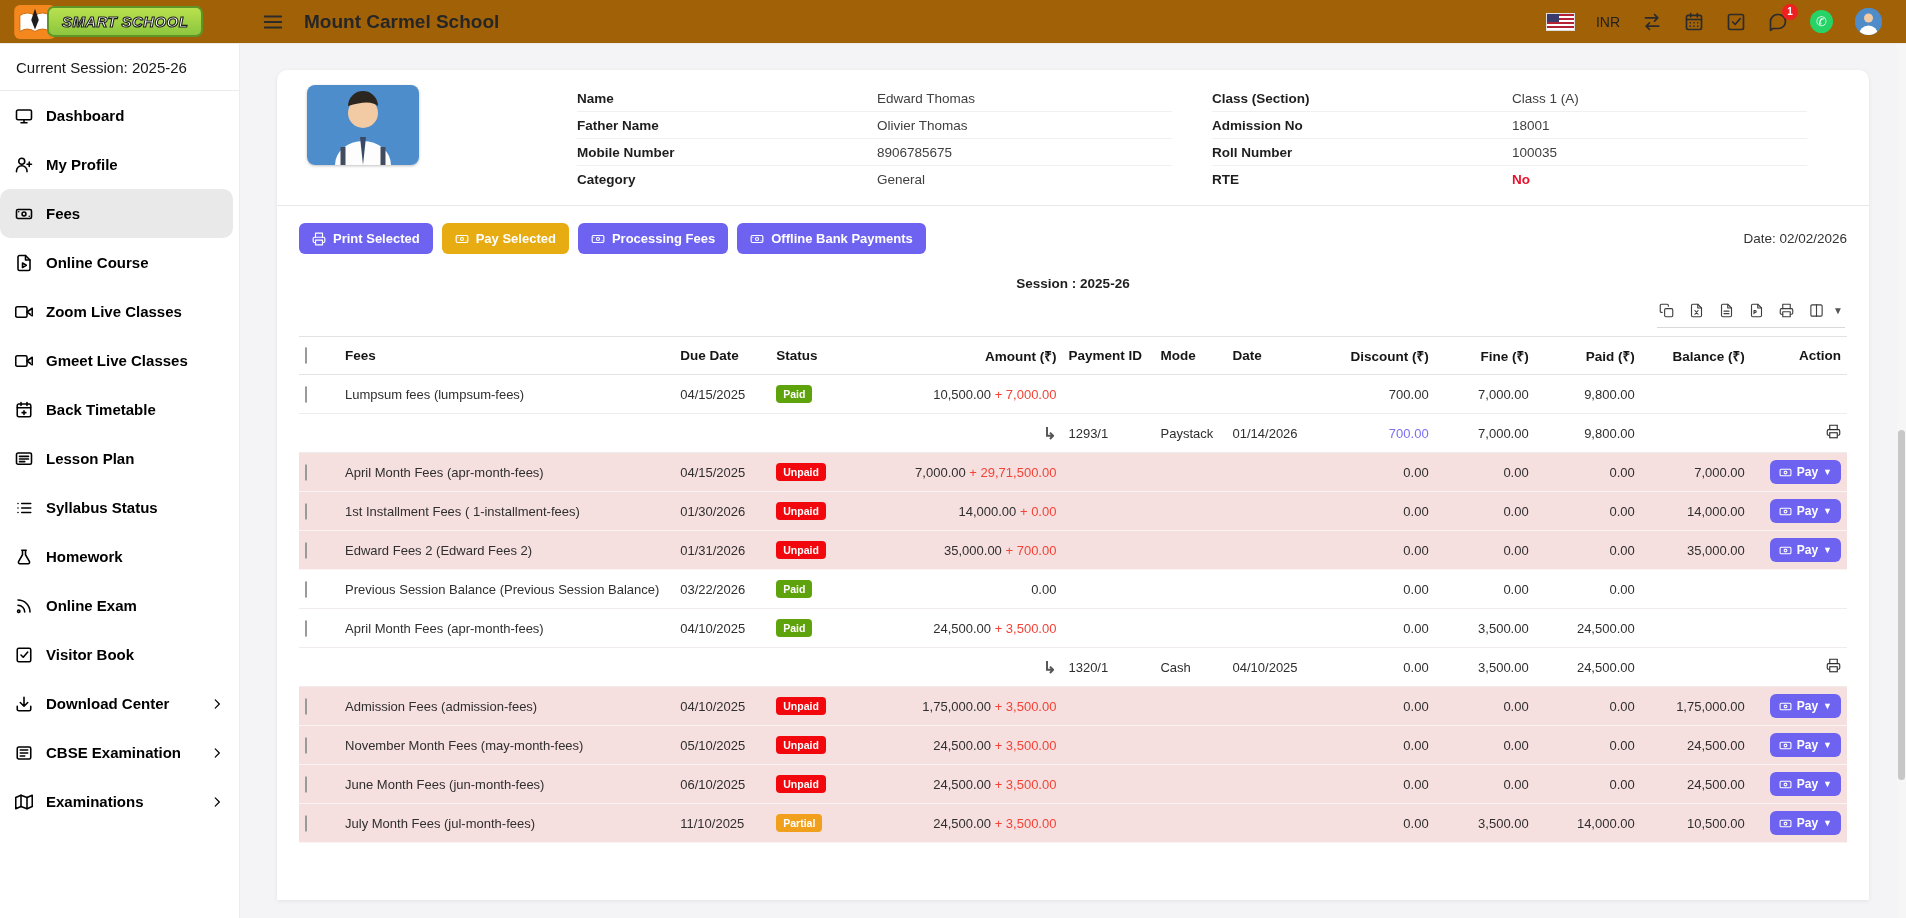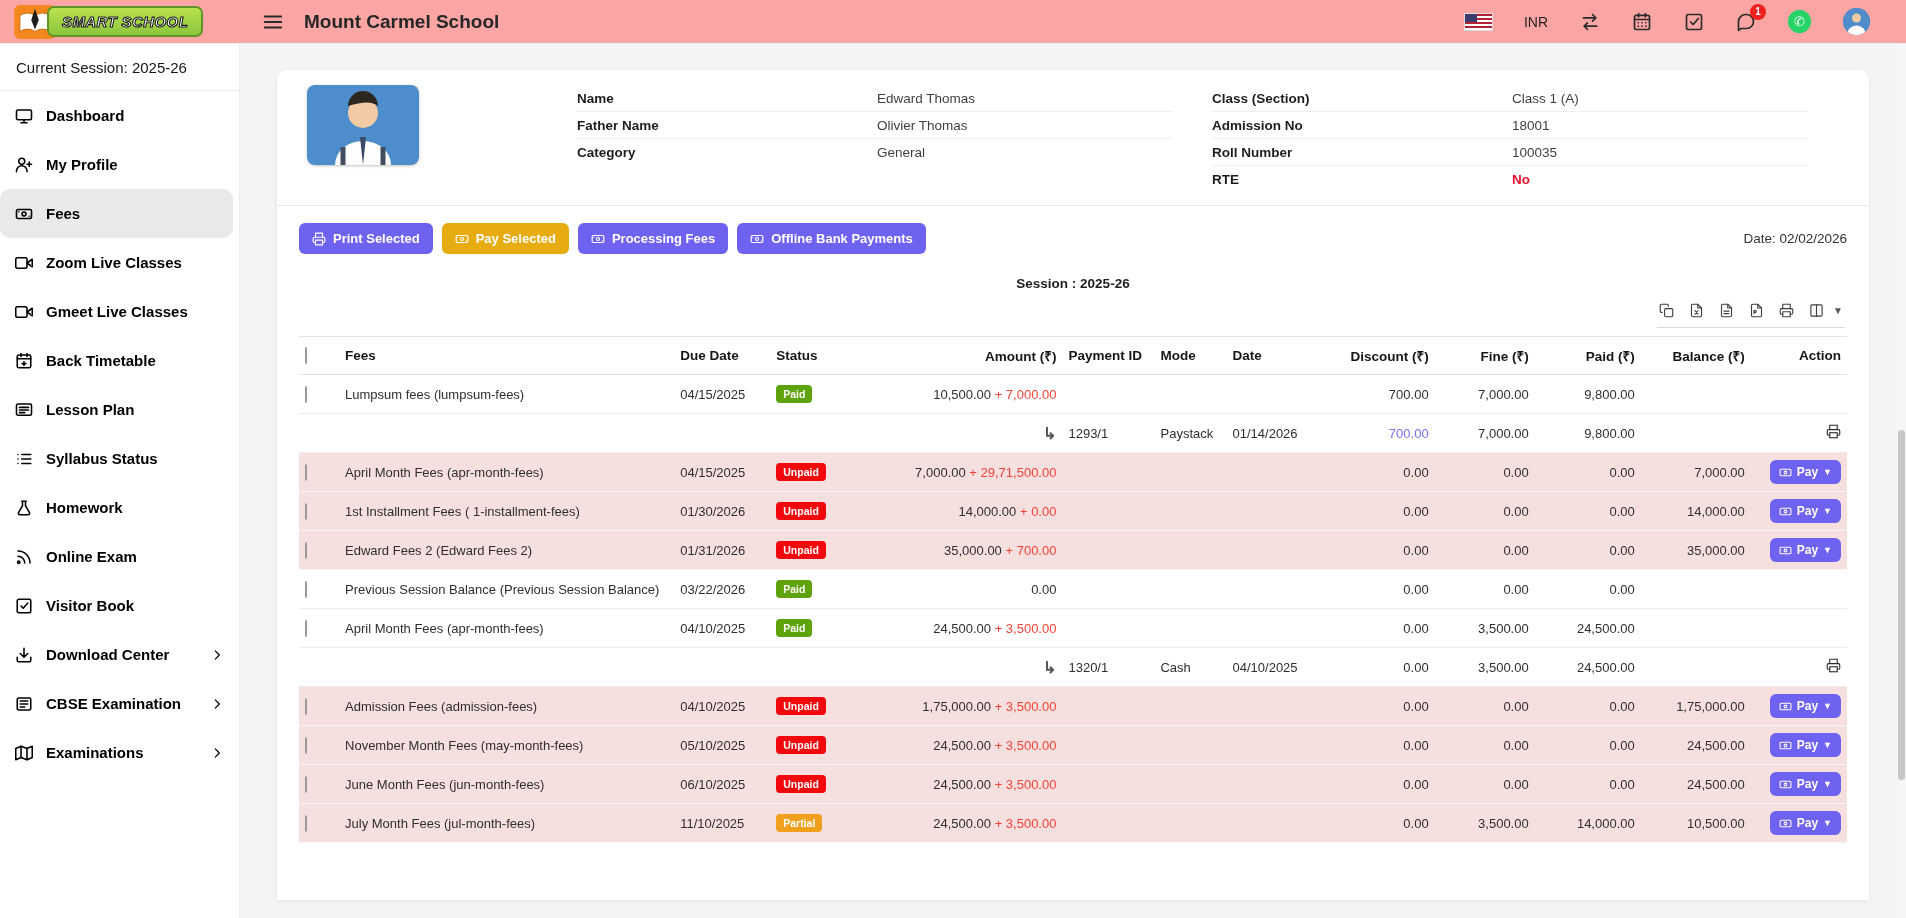--- a/index.html
+++ b/index.html
@@ -2,27 +2,27 @@
 <html style="--accent: #6e63f1; --yellow: #e7ac12; --green: #5fa30c; --redbadge: #f2070d; --orange: #f0a01d; --red: #f44336; --rowpink: #f6dfdf; --link: #7a6ff5;"><head>
 <meta charset="utf-8">
 <style>
   * { margin:0; padding:0; box-sizing:border-box; }
   html,body { width:1906px; height:918px; overflow:hidden; background:#f4f4f6;
     font-family:"Liberation Sans", sans-serif; }
   svg { display:block; }
   .ic { width:20px; height:20px; stroke:#2b2b2b; fill:none; stroke-width:2; stroke-linecap:round; stroke-linejoin:round; }
 
   
-  .topbar { height:44px; background:#fca5a5; display:flex; align-items:center; border-bottom:1px solid #ececec; position:relative; z-index:5; }
+  .topbar { height:44px; background:#a16207; display:flex; align-items:center; border-bottom:1px solid #ececec; position:relative; z-index:5; }
   .logo-wrap { width:240px; display:flex; align-items:center; padding-left:14px; flex-shrink:0; }
   .logo { display:flex; align-items:center; }
   .logo-pill { margin-left:-9px; background:linear-gradient(#b9e14e,#8cc63e); border:2px solid #5f9427; border-radius:7px; padding:5px 13px; font-size:15px; font-weight:800; font-style:italic; color:#fff; -webkit-text-stroke:1.1px #1c1c1c; letter-spacing:.4px; white-space:nowrap; }
   .burger { margin-left:22px; cursor:pointer; }
   .school-title { font-size:19px; font-weight:700; color:#262626; margin-left:20px; }
-  .top-icons { margin-left:auto; display:flex; align-items:center; gap:32px; padding-right:36px; }
+  .top-icons { margin-left:auto; display:flex; align-items:center; gap:22px; padding-right:24px; }
   .flag { width:27px; height:16px; background:repeating-linear-gradient(#b22234 0 2px,#fff 2px 4px); position:relative; box-shadow:0 0 0 1px #ddd; }
   .flag::after { content:""; position:absolute; left:0; top:0; width:12px; height:8px; background:#3c3b6e; }
   .inr { font-size:14px; color:#222; }
   .chat-wrap { position:relative; }
   .chat-badge { position:absolute; top:-7px; right:-9px; background:#f23); }
   .chat-badge { position:absolute; top:-8px; right:-10px; min-width:16px; height:16px; border-radius:50%; background:#ef2020; color:#fff; font-size:10px; font-weight:700; display:flex; align-items:center; justify-content:center; }
   .wa { width:23px; height:23px; border-radius:50%; background:#25d366; color:#fff; font-size:13px; display:flex; align-items:center; justify-content:center; }
   .avatar { width:27px; height:27px; border-radius:50%; overflow:hidden; background:#4f8cc9; }
 
   
@@ -281,20 +281,28 @@
           <span>
             <svg>
               <use href="#i-money"></use>
             </svg>
           </span>
           <span>Fees</span>
         </div>
         <div class="side-item">
           <span>
             <svg>
+              <use href="#i-file-video"></use>
+            </svg>
+          </span>
+          <span>Online Course</span>
+        </div>
+        <div class="side-item">
+          <span>
+            <svg>
               <use href="#i-video"></use>
             </svg>
           </span>
           <span>Zoom Live Classes</span>
         </div>
         <div class="side-item">
           <span>
             <svg>
               <use href="#i-video"></use>
             </svg>
@@ -410,20 +418,24 @@
         </div>
         <div class="info-grid">
           <div class="info-col" id="info-left">
               <div class="info-row">
                 <span class="info-label">Name</span>
                 <span class="info-value">Edward Thomas</span>
               </div>
               <div class="info-row">
                 <span class="info-label">Father Name</span>
                 <span class="info-value">Olivier Thomas</span>
+              </div>
+              <div class="info-row">
+                <span class="info-label">Mobile Number</span>
+                <span class="info-value">8906785675</span>
               </div>
               <div class="info-row">
                 <span class="info-label">Category</span>
                 <span class="info-value">General</span>
               </div>
             </div>
           <div class="info-col" id="info-right">
               <div class="info-row">
                 <span class="info-label">Class (Section)</span>
                 <span class="info-value">Class 1 (A)</span>

